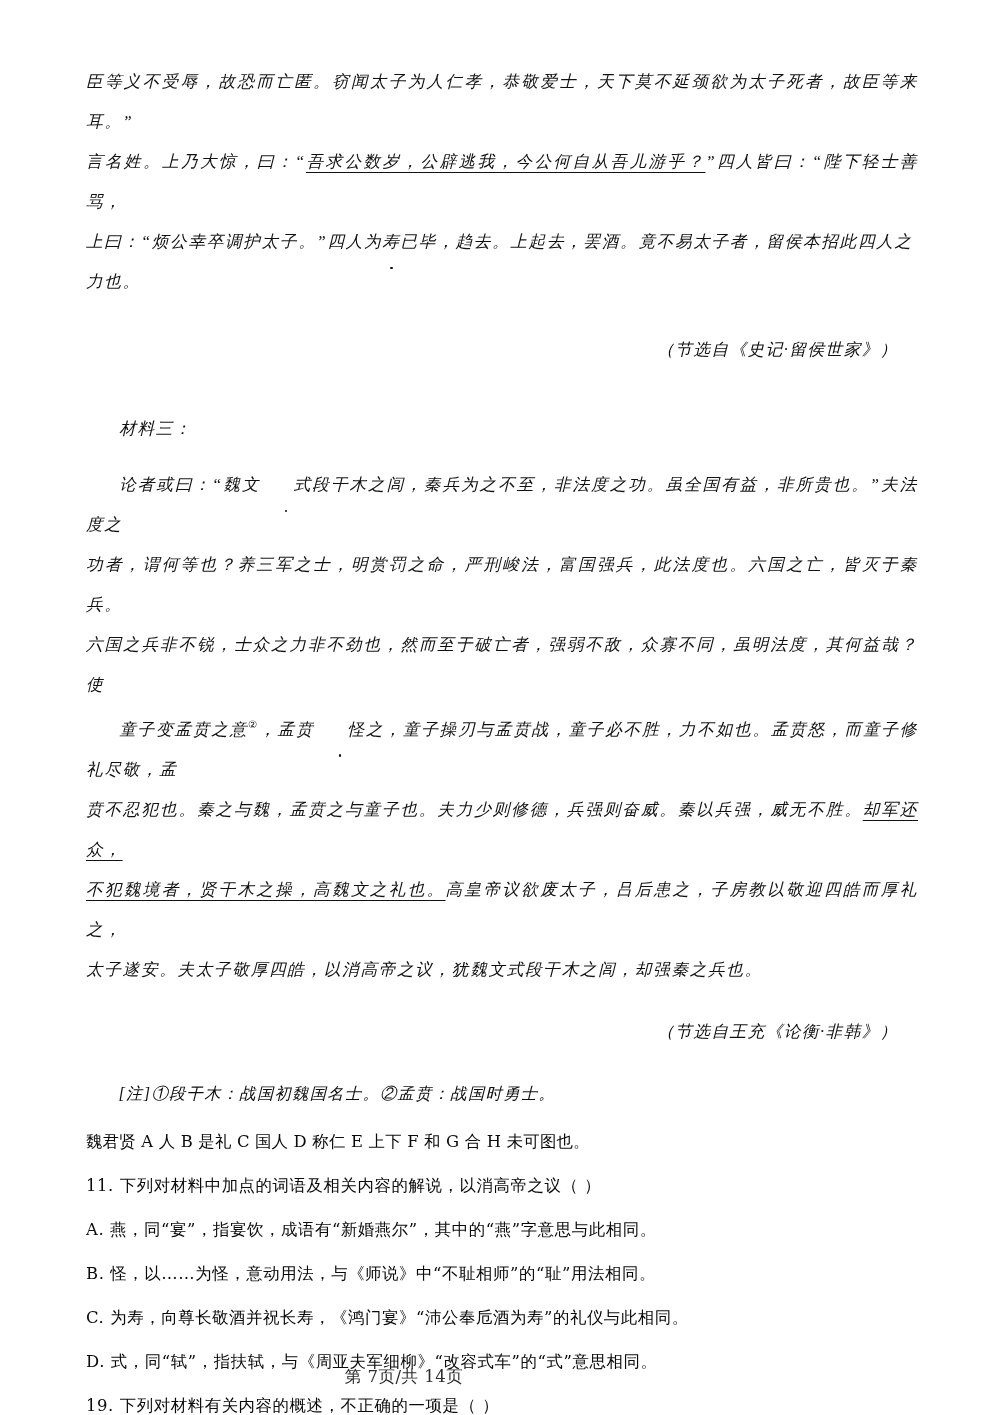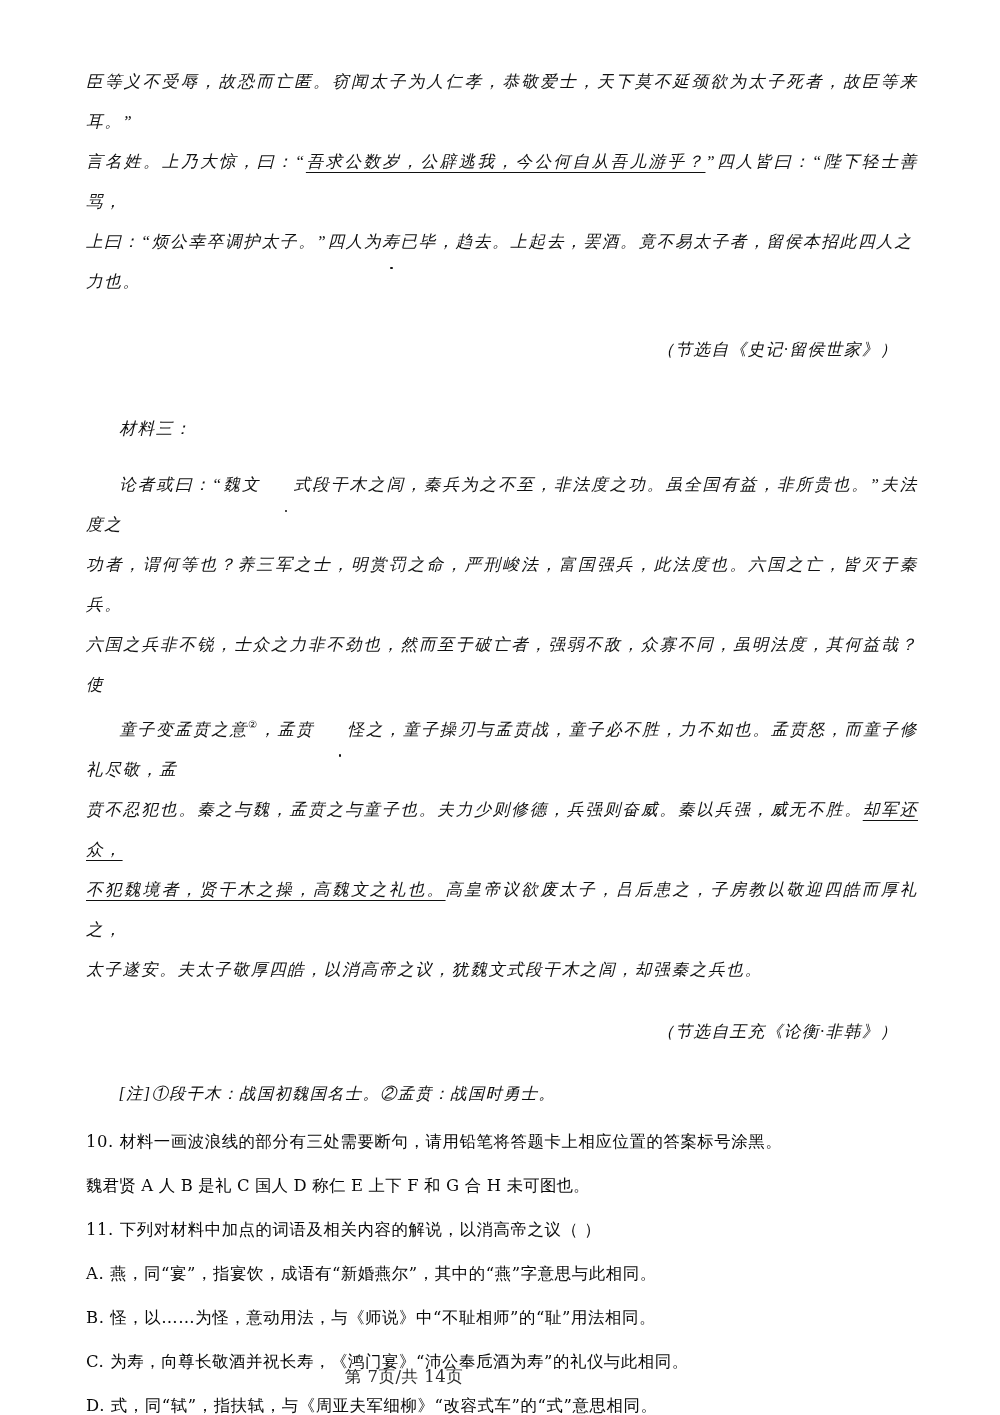--- a/index.html
+++ b/index.html
@@ -161,37 +161,33 @@
     <div class="gap-sm"></div>
 
     <p class="src-line">（节选自王充《论衡·非韩》）</p>
 
     <div class="gap-sm"></div>
 
     <p class="note-line">[注]①段干木：战国初魏国名士。②孟贲：战国时勇士。</p>
 
     <div class="gap-sm"></div>
 
-    <p class="q">
-      <span>10.</span>
-      <span>材料一画波浪线的部分有三处需要断句，请用铅笔将答题卡上相应位置的答案标号涂黑。</span>
-    </p>
     <p class="q tight">魏君贤 A 人 B 是礼 C 国人 D 称仁 E 上下 F 和 G 合 H 未可图也。</p>
 
     <p class="q">
       <span>11.</span>
       <span>下列对材料中加点的词语及相关内容的解说，以消高帝之议（    ）</span>
     </p>
     <p class="q">A. 燕，同“宴”，指宴饮，成语有“新婚燕尔”，其中的“燕”字意思与此相同。</p>
     <p class="q">B. 怪，以……为怪，意动用法，与《师说》中“不耻相师”的“耻”用法相同。</p>
     <p class="q">C. 为寿，向尊长敬酒并祝长寿，《鸿门宴》“沛公奉卮酒为寿”的礼仪与此相同。</p>
     <p class="q">D. 式，同“轼”，指扶轼，与《周亚夫军细柳》“改容式车”的“式”意思相同。</p>
 
     <p class="q">
-      <span>10.</span>
+      <span>19.</span>
       <span>下列对材料有关内容的概述，不正确的一项是（    ）</span>
     </p>
     <p class="q">A. 魏文侯曾经师从子夏学习儒家经艺，他崇礼敬贤，在诸侯之中享有美誉。每次乘车经过名士段干木居住的里巷时，他一定会行礼致意。</p>
 
   </div>
 
   <div class="footer">
     <span>第 7页/共 14页</span>
   </div>
 

